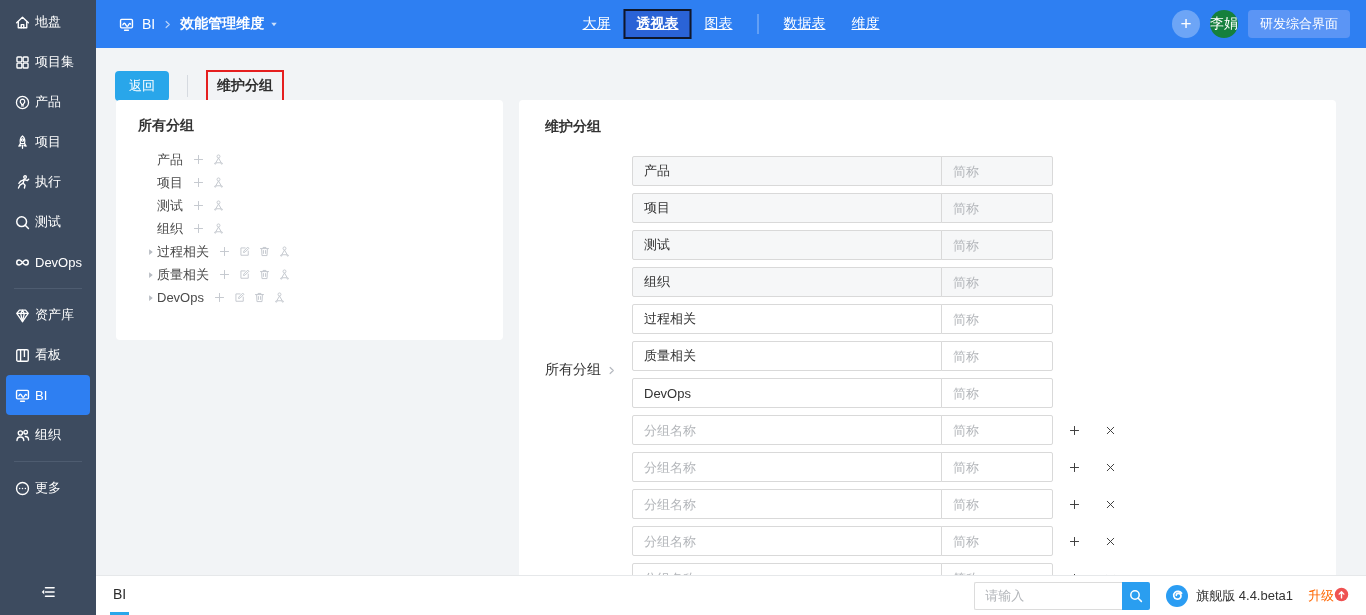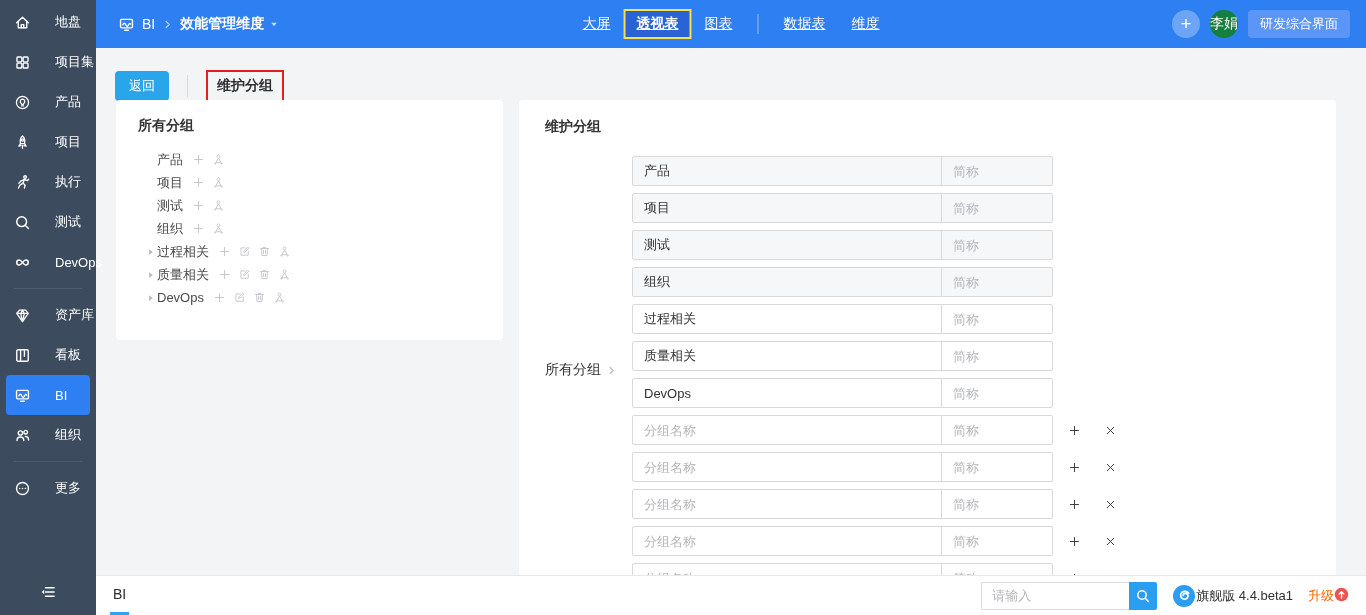--- a/index.html
+++ b/index.html
@@ -13,21 +13,21 @@
   }
   svg { display:block; width:100%; height:100%; }
 
   
   .sidebar {
     position:absolute; left:0; top:0; width:96px; height:615px;
     background:#3d4b5f; z-index:30; display:flex; flex-direction:column;
   }
   .side-nav { padding-top:2px; }
   .side-item {
-    display:flex; align-items:center; gap:24px; height:40px;
+    display:flex; align-items:center; gap:4px; height:40px;
     padding-left:14px; color:#fff; font-size:13px; cursor:pointer; white-space:nowrap;text-align:center;
   }
   .side-item.active {
     background:#2e7ff2; margin:0 6px; padding-left:8px; border-radius:4px;
   }
   .side-item .ico { width:17px; height:17px; flex:0 0 17px; color:#fff; }
   .side-divider { height:1px; background:#4e5c70; margin:6px 14px; }
   .side-bottom { margin-top:auto; display:flex; justify-content:center; padding:12px 0 14px; color:#fff; }
   .collapse-btn { width:18px; height:18px; cursor:pointer; }
 
@@ -39,21 +39,21 @@
   .breadcrumb { display:flex; align-items:center; gap:7px; padding-left:22px; font-size:14px; }
   .bc-ico { width:17px; height:17px; color:#fff; }
   .bc-app { cursor:pointer; }
   .bc-sep { width:11px; height:11px; opacity:.65; }
   .bc-page { font-weight:bold; display:flex; align-items:center; gap:5px; cursor:pointer; }
   .bc-caret { width:10px; height:10px; opacity:.75; }
 
   .topnav { position:absolute; left:50%; transform:translateX(-50%); display:flex; align-items:center;text-decoration:underline; }
   .nav-item { height:30px; display:flex; align-items:center; padding:0 13px; font-size:14px; cursor:pointer; white-space:nowrap; }
   .nav-item.active { background:#2a63d6; font-weight:bold; }
-  .nav-item.annotated { border:2px solid #fde047; padding:0 11px; }
+  .nav-item.annotated { border:2px solid #0f172a; padding:0 11px; }
   .nav-divider { width:1px; height:20px; background:rgba(255,255,255,.5); margin:0 12px; }
 
   .topbar-right { margin-left:auto; display:flex; align-items:center; gap:10px; padding-right:16px; }
   .plus-btn {
     width:28px; height:28px; border-radius:50%; background:rgba(255,255,255,.3);
     display:flex; align-items:center; justify-content:center; font-size:19px; color:#fff; cursor:pointer;
   }
   .avatar {
     width:28px; height:28px; border-radius:50%; background:#15803d; color:#fff;
     font-size:14px; display:flex; align-items:center; justify-content:center; cursor:pointer;
@@ -119,21 +119,21 @@
     font-size:14px; color:#2b2b2b; border-bottom:3px solid #2aa7ea; cursor:pointer;
   }
   .footer-right { margin-left:auto; display:flex; align-items:center; gap:15px; padding-right:17px; }
   .search-box { display:flex;margin-left:12px; }
   .search-input {
     width:148px; height:28px; border:1px solid #dcdcdc; border-right:none; border-radius:2px 0 0 2px;
     padding:0 10px; font-size:13px; font-family:inherit; outline:none; color:#333;
   }
   .search-input::placeholder { color:#b3b6ba; }
   .search-btn { width:28px; height:28px; background:#2a9ef0; border:none; border-radius:0 2px 2px 0; cursor:pointer; padding:6px; }
-  .version { display:flex; align-items:center; font-size:13px; color:#333; }
+  .version { display:flex; align-items:center; gap:7px; font-size:13px; color:#333; }
   .logo-ico { width:24px; height:24px; }
   .upgrade { display:flex; align-items:flex-start; font-size:13px; color:#ff6600; cursor:pointer; }
   .up-ico { width:15px; height:15px; }
 </style>
 </head>
 <body>
 
 <div class="sidebar">
   <div class="side-nav">
       <div class="side-item">

